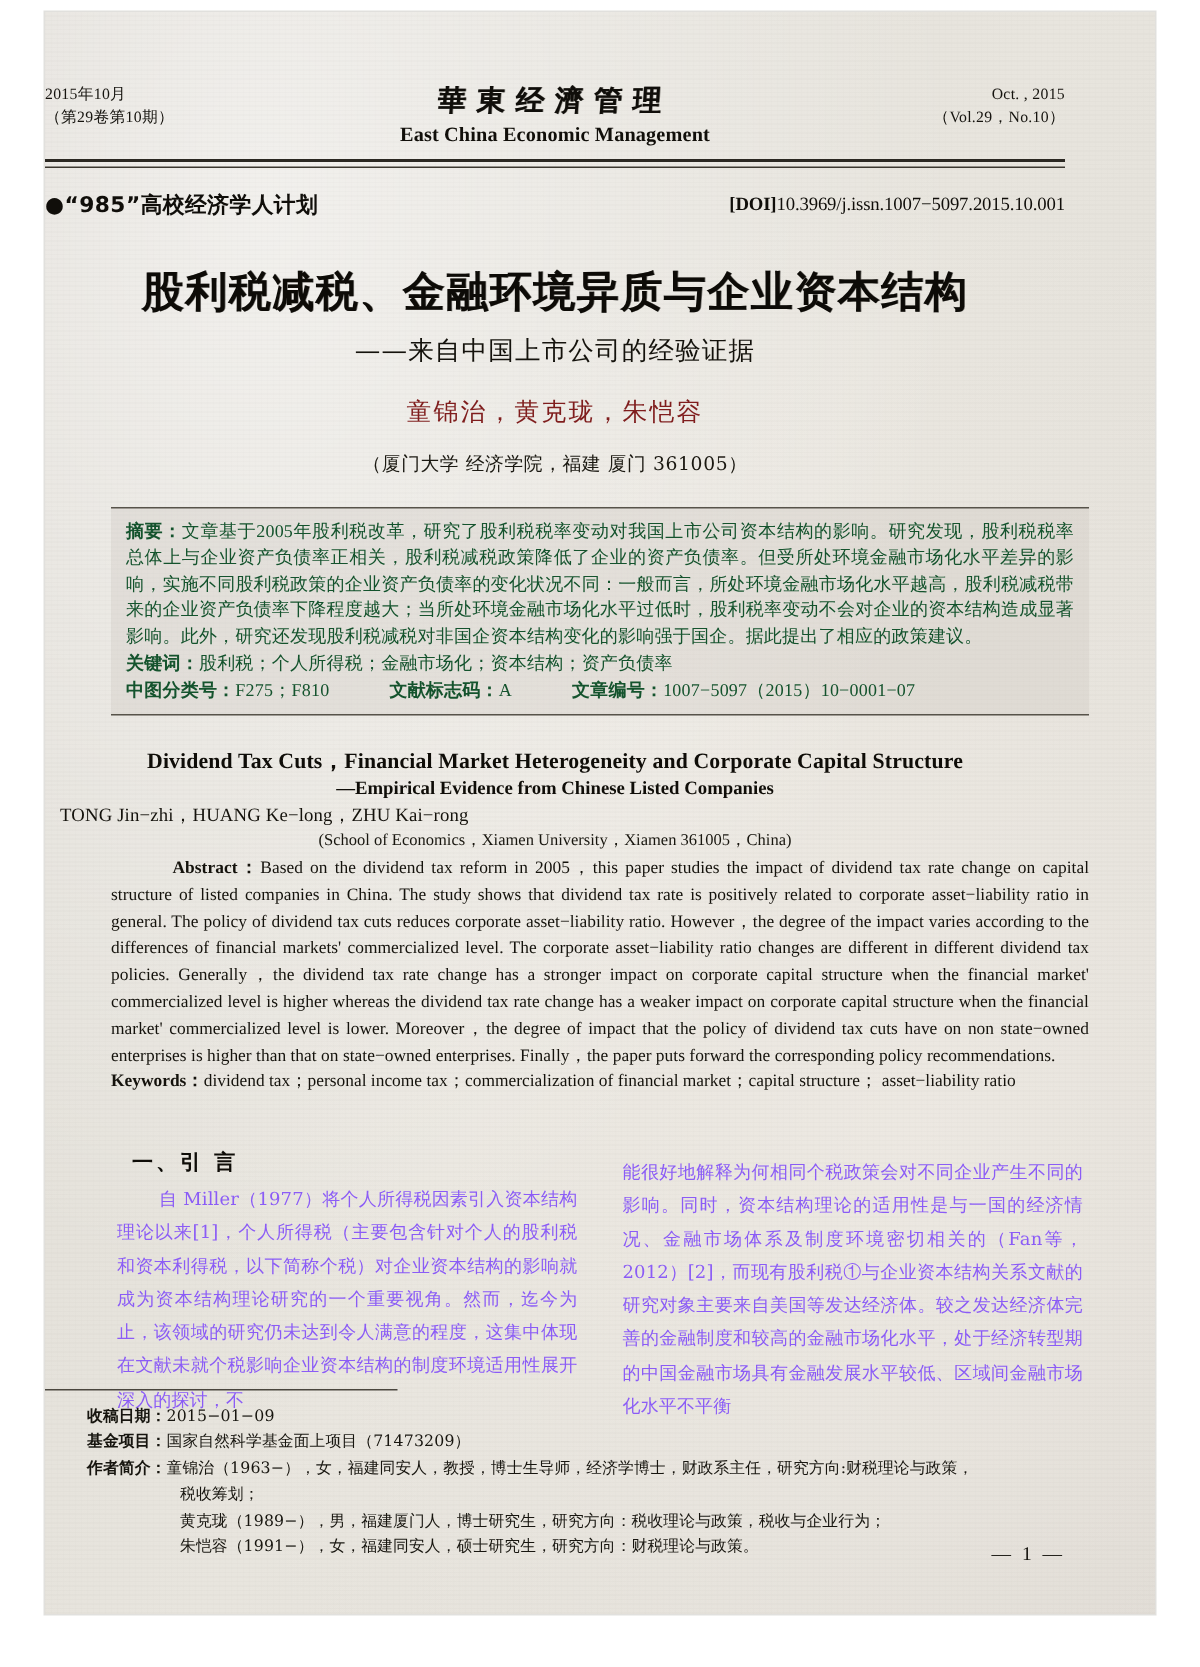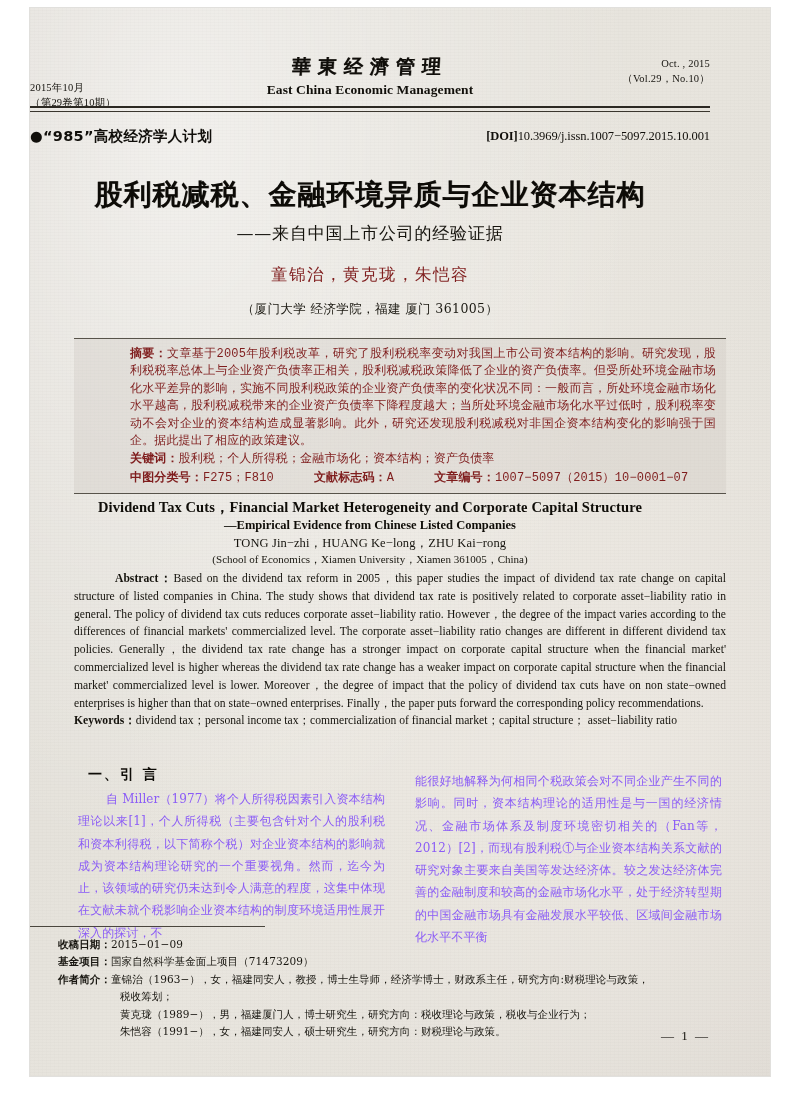--- a/index.html
+++ b/index.html
@@ -49,21 +49,21 @@
 
   .blk { position: absolute; }
 
   
   .rh-left, .rh-right {
     font-size: 10.5px;
     line-height: 15px;
     color: #15130e;
     letter-spacing: .2px;
   }
-  .rh-left  { left: 30px;  top: 56px; text-align: left; margin-top: 24px; }
+  .rh-left  { left: 30px;  top: 56px; text-align: left; }
   .rh-right { right: 30px; top: 56px; text-align: right; }
 
   .journal-cn {
     left: 0; right: 0; top: 54px;
     text-align: center;
     font-family: "DejaVu Serif", "Liberation Serif", serif;
     font-weight: 700;
     font-size: 19px;
     letter-spacing: 7px;
     color: #100e0a;
@@ -148,28 +148,27 @@
   .absbox {
     left: 74px; top: 338px;
     width: 652px;
     box-sizing: border-box;
     padding: 7px 10px 6px 10px;
     border-top: 1px solid #57534a;
     border-bottom: 1px solid #57534a;
     background: rgba(202,197,188,0.30);
   }
   .absbox .ln {
-    font-family: Liberation Mono, monospace;
+    font-family: Liberation Serif, serif;
     font-size: 12px;
     line-height: 17.4px;
-    color: #7f1d1d;
+    color: #14532d;
     letter-spacing: .15px;
     text-align: justify;
     text-justify: inter-character;
-    margin-left: 46px;
   }
   .absbox .ln b { font-weight: 700; }
   .absbox .meta { margin-top: 1px; }
   .absbox .cls { display: flex; gap: 40px; margin-top: 1px; }
   .absbox .cls span { white-space: nowrap; }
 
   
   .title-en {
     left: 40px; right: 40px; top: 498px;
     text-align: center;
@@ -180,21 +179,21 @@
   }
   .subtitle-en {
     left: 40px; right: 40px; top: 518px;
     text-align: center;
     font-weight: 700;
     font-size: 12.5px;
     color: #0f0d08;
   }
   .authors-en {
     left: 40px; right: 40px; top: 535px;
-    text-align: center;
+    text-align: left;
     font-size: 12.5px;
     color: #14120c;
     letter-spacing: .1px;
   }
   .affil-en {
     left: 40px; right: 40px; top: 552px;
     text-align: center;
     font-size: 11px;
     color: #18160f;
   }

